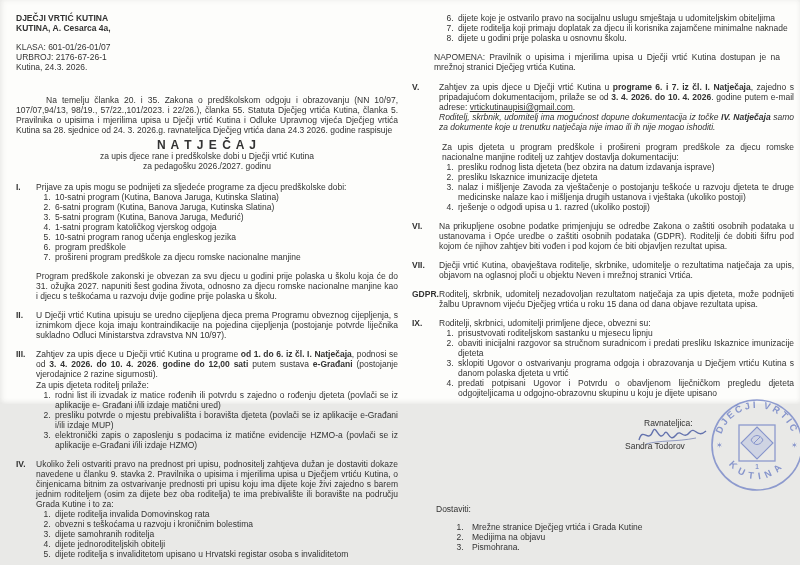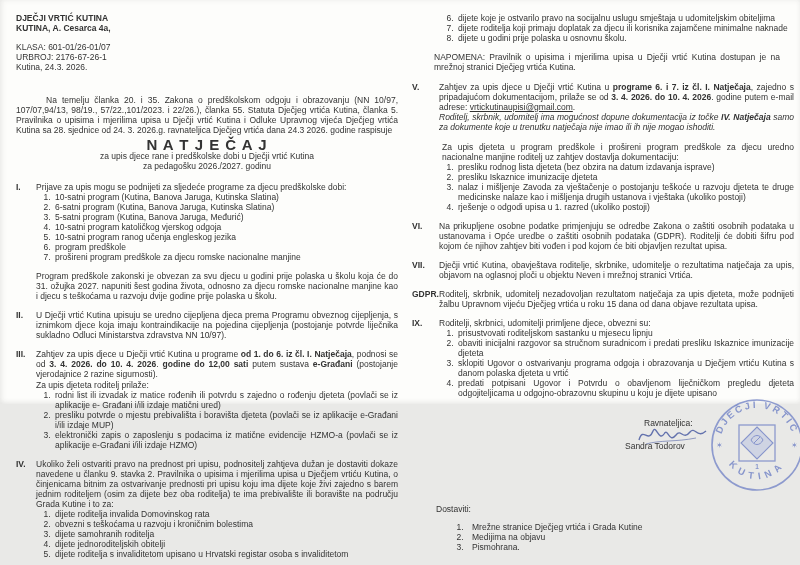--- a/index.html
+++ b/index.html
@@ -18,21 +18,21 @@
   }
   .col{box-sizing:border-box;}
   .col.left{width:382px;flex-shrink:0;}
   .col.right{width:384px;flex-shrink:0;padding-left:2px;}
   .bold{font-weight:bold;}
   p{margin:0;}
   .org-header{margin-bottom:9px;}
   .ref-block{margin-bottom:23px;}
   .intro{text-indent:30px;margin-bottom:5px;text-align:justify;}
   .title-block{text-align:center;margin:5px 0 11px 0;}
-  .doc-title{font-size:15px;letter-spacing:1px;margin-bottom:1px;}
+  .doc-title{font-size:12px;letter-spacing:1px;margin-bottom:1px;}
   .section{display:flex;margin-bottom:9px;}
   .section .roman{font-weight:bold;width:20px;flex-shrink:0;}
   .col.right .section .roman{width:27px;}
   .section .sbody{flex:1;text-align:justify;}
   ol{margin:0 0 0 0;padding-left:17px;}
   ol li{padding-left:2px;}
   .sub-head{margin-top:1px;}
   .cont-list{margin-left:27px;margin-bottom:9px;}
   .napomena{margin-left:22px;margin-bottom:10px;margin-right:14px;text-align:justify;}
   .v-par{margin-bottom:0;}
@@ -70,21 +70,21 @@
     </div>
 
     <div class="section">
       <div class="roman">I.</div>
       <div class="sbody">
         <p>Prijave za upis mogu se podnijeti za sljedeće programe za djecu predškolske dobi:</p>
         <ol>
             <li>10-satni  program (Kutina, Banova Jaruga, Kutinska Slatina)</li>
             <li>6-satni  program (Kutina, Banova Jaruga, Kutinska Slatina)</li>
             <li>5-satni  program (Kutina, Banova Jaruga, Međurić)</li>
-            <li>10-satni program katoličkog vjerskog odgoja</li>
+            <li>1-satni program katoličkog vjerskog odgoja</li>
             <li>10-satni program ranog učenja engleskog jezika</li>
             <li>program predškole</li>
             <li>prošireni program predškole za djecu romske nacionalne manjine</li>
           </ol>
       </div>
     </div>
 
     <div class="section">
       <div class="roman"></div>
       <p class="sbody">Program predškole zakonski je obvezan za svu djecu u godini prije polaska u školu koja će do 31. ožujka 2027. napuniti šest godina života, odnosno za djecu romske nacionalne manjine kao i djecu s teškoćama u razvoju dvije godine prije polaska u školu.</p>
@@ -130,21 +130,21 @@
         <li>dijete u godini prije polaska u osnovnu školu.</li>
       </ol>
 
     <p class="napomena">NAPOMENA: Pravilnik o upisima i mjerilima upisa u Dječji vrtić Kutina dostupan je na mrežnoj stranici Dječjeg vrtića Kutina.</p>
 
     <div class="section">
       <div class="roman">V.</div>
       <div class="sbody">
         <p class="v-par"><span>Zahtjev za upis djece u Dječji vrtić Kutina u </span><span style="font-weight: bold;">programe 6. i 7. iz čl. I. Natječaja</span><span>, zajedno s pripadajućom dokumentacijom, prilaže se od </span><span style="font-weight: bold;">3. 4. 2026. do 10. 4. 2026</span><span>. godine putem e-mail adrese: </span><span style="text-decoration: underline;">vrtickutinaupisi@gmail.com</span><span>.</span></p>
         <p class="v-par2"><span>Roditelj, skrbnik, udomitelj ima mogućnost dopune dokumentacija iz točke </span><span style="font-weight: bold;">IV. Natječaja</span><span> samo za dokumente koje u trenutku natječaja nije imao ili ih nije mogao ishoditi.</span></p>
-        <p class="v-par3">Za upis djeteta u program predškole i prošireni program predškole za djecu uredno nacionalne manjine roditelj uz zahtjev dostavlja dokumentaciju:</p>
+        <p class="v-par3">Za upis djeteta u program predškole i prošireni program predškole za djecu romske nacionalne manjine roditelj uz zahtjev dostavlja dokumentaciju:</p>
         <ol>
             <li>presliku rodnog lista djeteta (bez obzira na datum izdavanja isprave)</li>
             <li>presliku Iskaznice imunizacije djeteta</li>
             <li>nalaz i mišljenje Zavoda za vještačenje o postojanju teškoće u razvoju djeteta te druge medicinske nalaze kao i mišljenja drugih ustanova i vještaka (ukoliko postoji)</li>
             <li>rješenje o odgodi upisa u 1. razred (ukoliko postoji)</li>
           </ol>
       </div>
     </div>
 
     <div class="section">

